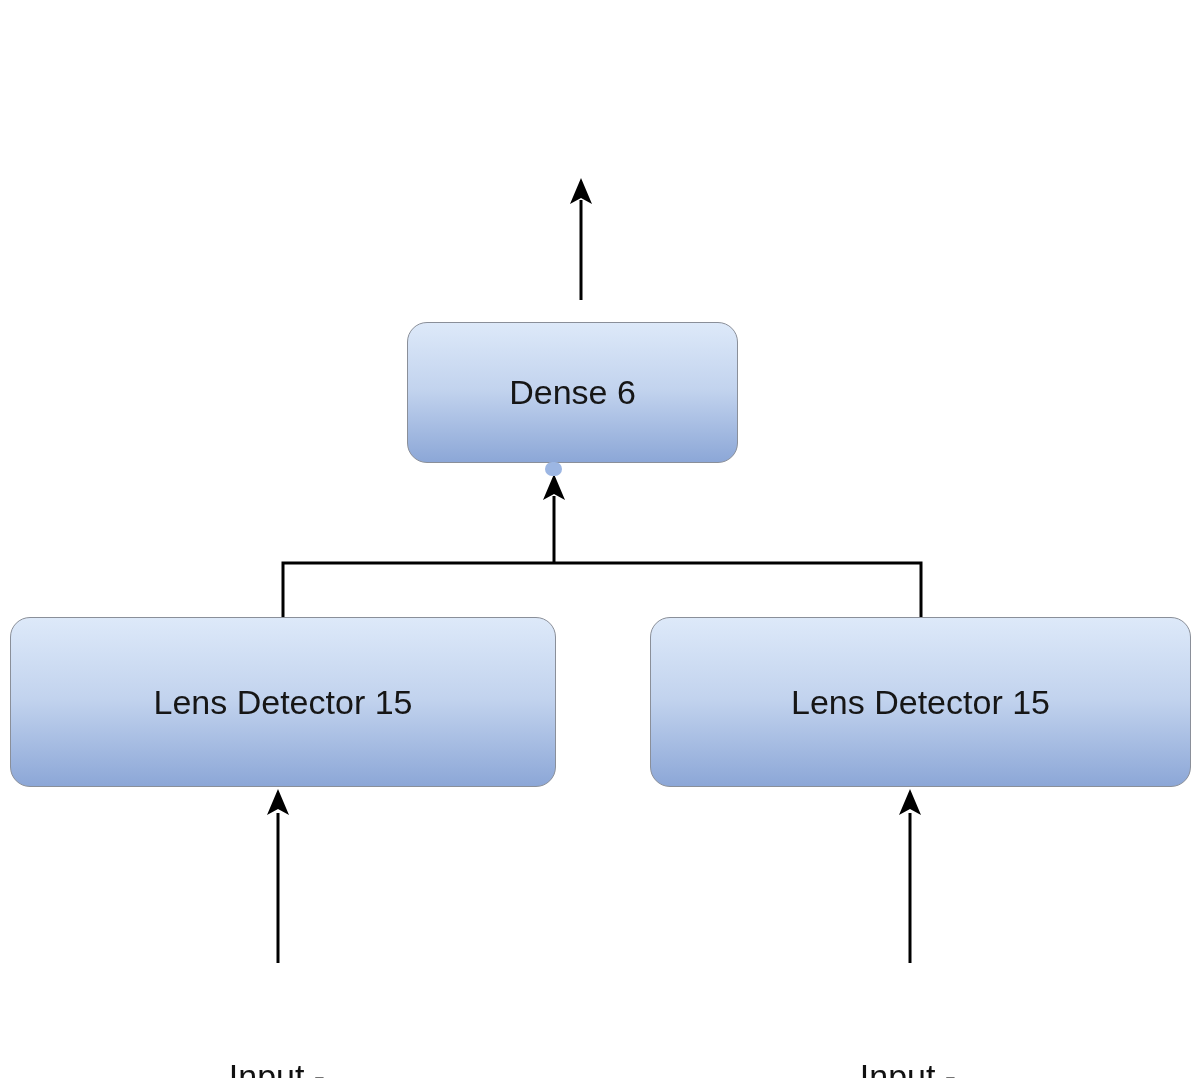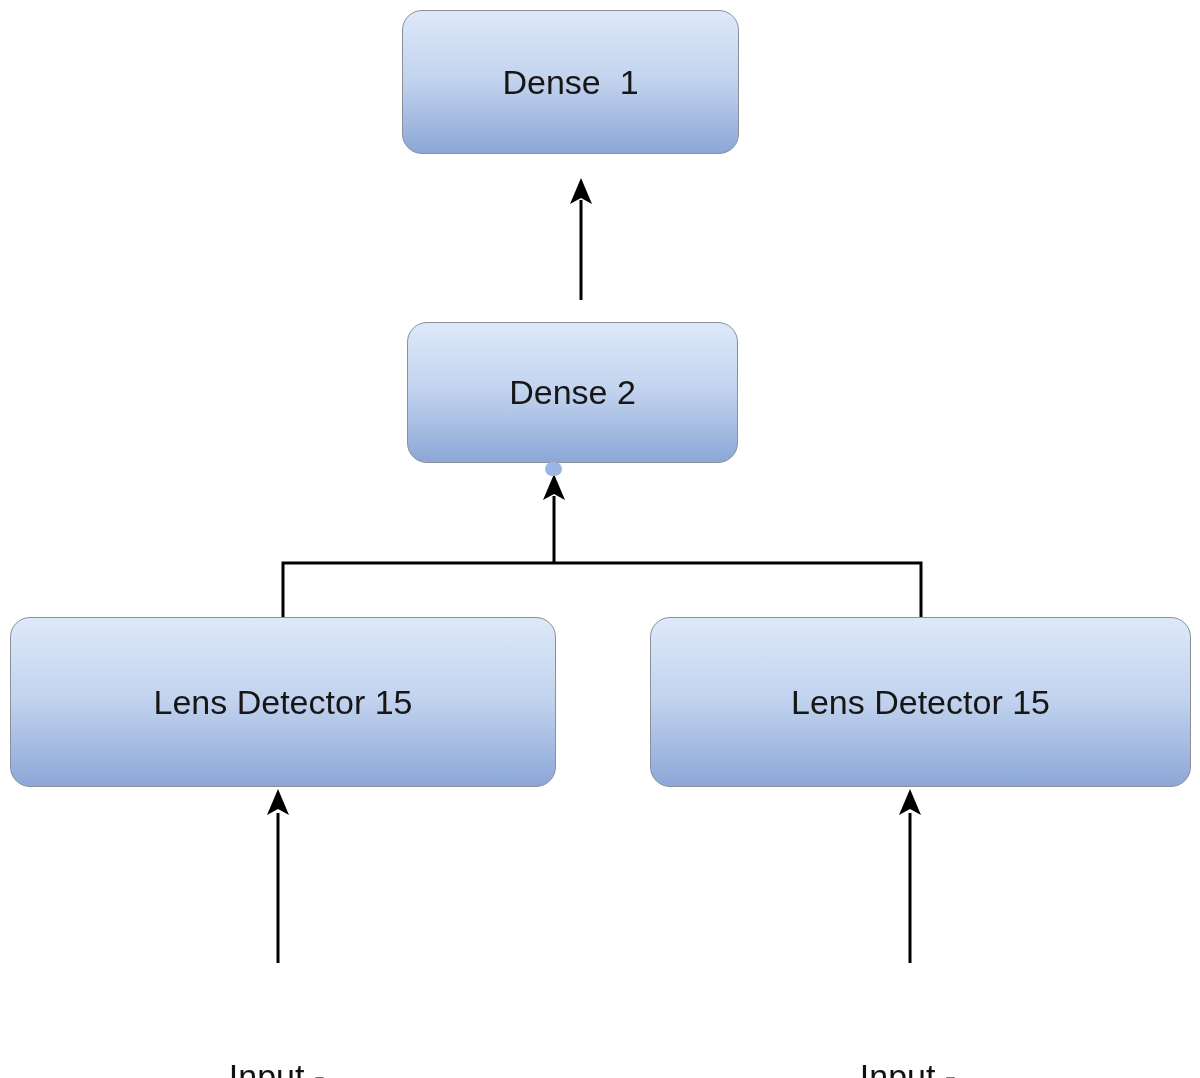--- a/index.html
+++ b/index.html
@@ -82,26 +82,23 @@
     <line class="edge" x1="554" y1="563" x2="554" y2="496"></line>
     <polygon class="arrowhead" points="554,474 543,500 554,494 565,500"></polygon>
 
     <line class="edge" x1="278" y1="963" x2="278" y2="813"></line>
     <polygon class="arrowhead" points="278,789 267,815 278,809 289,815"></polygon>
 
     <line class="edge" x1="910" y1="963" x2="910" y2="813"></line>
     <polygon class="arrowhead" points="910,789 899,815 910,809 921,815"></polygon>
   </svg>
 
-  <div class="node" id="node-dense-1">
-    <span class="node-label">Dense  1</span>
-  </div>
 
   <div class="node" id="node-dense-2">
-    <span class="node-label">Dense 2</span>
+    <span class="node-label">Dense 6</span>
   </div>
 
   <div class="port-dot"></div>
 
   <div class="node" id="node-lens-left">
     <span class="node-label">Lens Detector 15</span>
   </div>
 
   <div class="node" id="node-lens-right">
     <span class="node-label">Lens Detector 15</span>

